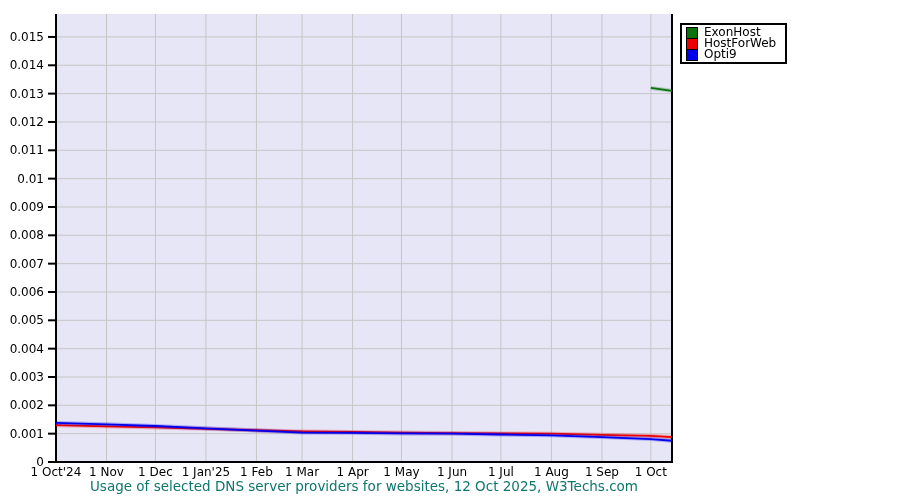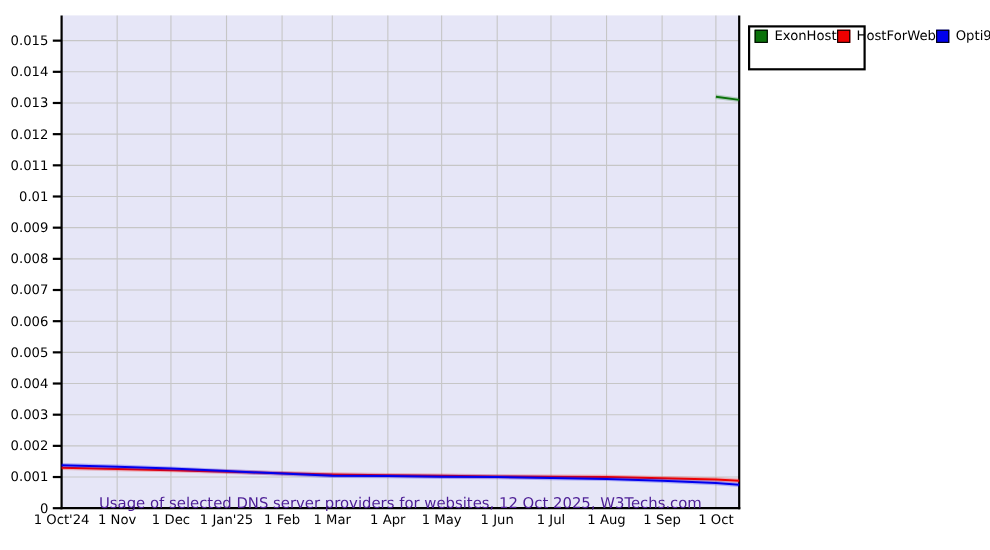--- a/index.html
+++ b/index.html
@@ -13,43 +13,44 @@
   .stage svg{position:absolute;left:0;top:0;}
   .legend{
     position:absolute;
     left:680px;top:23px;
     width:107px;height:41px;
     box-sizing:border-box;
     background:#ffffff;
     border:2px solid #000000;
     padding:2px 2px 2px 4px;
     display:flex;
+    flex-direction:column;
     justify-content:space-around;
   }
   .legend-row{display:flex;align-items:center;height:11px;}
   .swatch{
     display:inline-block;
     width:10px;height:10px;
     border:1px solid #000000;
     margin-right:6px;
     flex:0 0 auto;
   }
   .legend-label{
     font-size:12px;
     line-height:11px;
     color:#000000;
     white-space:nowrap;
   }
   .chart-title{
     position:absolute;
-    left:56px;top:450px;
+    left:56px;top:478px;
     width:616px;
     text-align:center;
     font-size:13.5px;
-    color:#4c1d95;
+    color:#0f766e;
     white-space:nowrap;
   }
 </style>
 </head>
 <body>
 
 <div class="stage">
 
   <svg id="chart" width="900" height="500">
       <rect x="56" y="14" width="616" height="448" fill="#e6e6f7"></rect>

